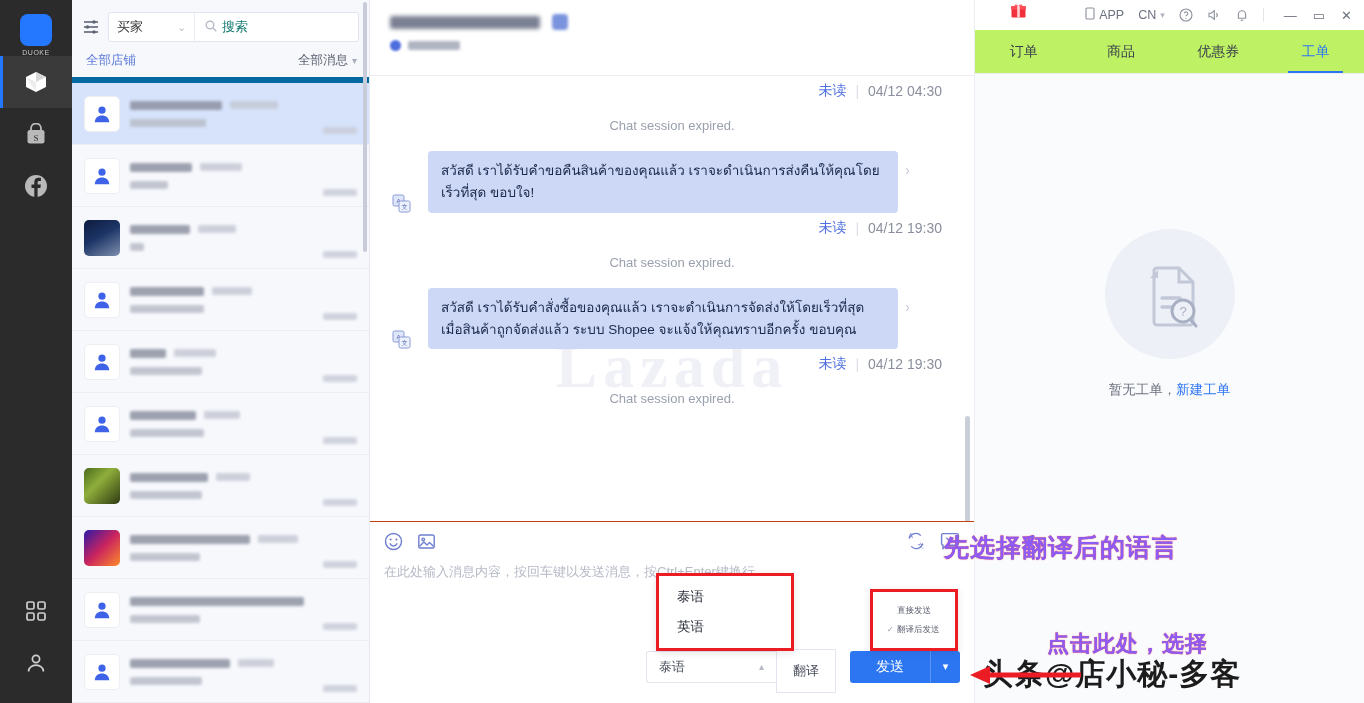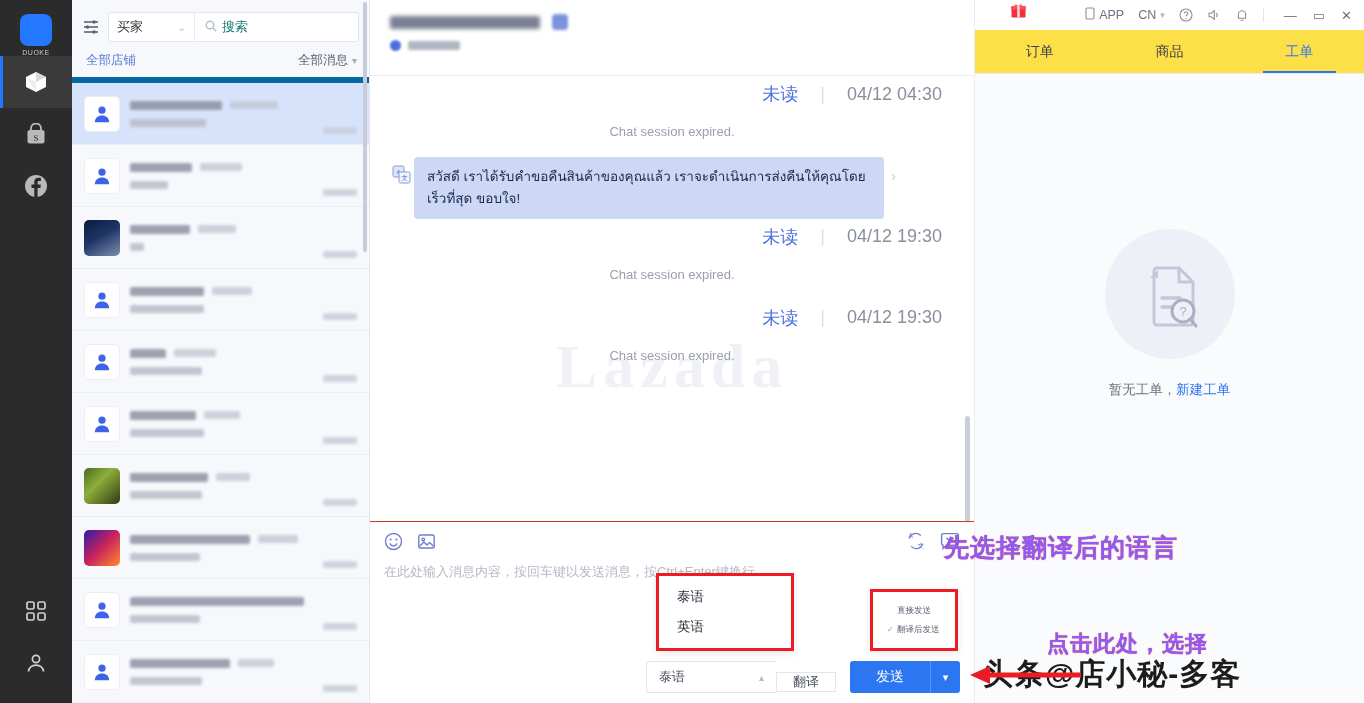--- a/index.html
+++ b/index.html
@@ -104,26 +104,26 @@
   .ch-sub-row { display:flex; align-items:center; gap:7px; margin-top:10px;}
   .bl-dot { width:11px; height:11px; border-radius:50%; background:#4e6ede; filter:blur(1.3px);}
   .bl-sub2 { width:52px; height:9px; background:#b0b5c2; border-radius:2px; filter:blur(1.8px);}
 
   .msgs { flex:1; position:relative; overflow:hidden; padding: 0 22px; }
   .watermark {
     position:absolute; left:50%; top:255px; transform:translateX(-50%);
     font-size: 62px; color:#f0f1f6; font-weight:600; letter-spacing:6px;
     pointer-events:none; user-select:none; font-family:"Liberation Serif", serif;
   }
-  .meta-row { display:flex; justify-content:flex-end; align-items:center; gap:22px; font-size:18px; padding: 6px 10px 2px 0; position:relative;}
+  .meta-row { display:flex; justify-content:flex-end; align-items:center; gap:9px; font-size:14px; padding: 6px 10px 2px 0; position:relative;}
   .unread { color:#4d6fe0; }
   .meta-sep { color:#dcdfe8; }
   .meta-time { color:#8a8f9d; }
   .sys-note { text-align:center; color:#9aa0ad; font-size:13px; padding: 16px 0 18px 0; position:relative;}
-  .msg-in { display:flex; align-items:flex-start; gap:3px; position:relative; }
+  .msg-in { display:flex; align-items:flex-end; gap:17px; position:relative; }
   .msg-trans-icon { width:19px; height:19px; margin-top:8px; flex-shrink:0; }
   .bubble {
     background:#ccd8f5; color:#1b2a4e; font-size:13.5px; line-height:1.62;
     border-radius:4px; padding: 9px 13px; max-width: 470px; position:relative;
   }
   .bubble::after {
     content:"›"; position:absolute; right:-12px; top:8px; color:#c4c9d6; font-size:14px;
   }
   .msgs-scrollbar {
     position:absolute; right:4px; top:340px; width:5px; height:160px;
@@ -144,21 +144,21 @@
     position:absolute; left:0; right:0; bottom:10px;
     display:flex; align-items:center; justify-content:flex-end; gap:0; padding-right:14px;
   }
   .lang-select {
     width: 130px; height: 32px; border:1px solid #e2e5ee; border-right:none;
     background:#fff; display:flex; align-items:center; justify-content:space-between;
     padding: 0 12px; font-size:13px; color:#4a4f5d; cursor:pointer; border-radius:3px 0 0 3px;
   }
   .lang-select .up { color:#b6bac6; font-size:10px; }
   .translate-btn {
-    height:20px; border:1px solid #e2e5ee; background:#fff;
+    height:44px; border:1px solid #e2e5ee; background:#fff;
     display:flex; align-items:center; padding: 0 16px; font-size:13px; color:#4a4f5d;
     cursor:pointer;
     margin-top:9px;
   }
   .send-group { display:flex; margin-left:14px; }
   .send-btn {
     height:32px; background:#2d76f2; color:#fff; font-size:14px;
     display:flex; align-items:center; padding: 0 26px; cursor:pointer;
     border-radius:3px 0 0 3px;
   }
@@ -203,21 +203,21 @@
   }
   .right-topbar {
     height: 30px; display:flex; align-items:center; justify-content:flex-end;
     gap: 14px; padding-right: 12px; background:#fff; font-size:12.5px; color:#6d7280;
   }
   .rt-item { display:flex; align-items:center; gap:4px; cursor:pointer; }
   .rt-sep { width:1px; height:14px; background:#e4e6ec; }
   .win-btns { display:flex; align-items:center; gap:16px; padding-left:6px; }
   .win-btn { cursor:pointer; color:#6d7280; font-size:13px; display:flex; align-items:center;}
   .right-tabs {
-    height: 44px; display:flex; align-items:stretch; background:#fde047;
+    height: 44px; display:flex; align-items:stretch; background:#bef264;
     border-bottom:1px solid #ebedf3;
   }
   .rtab {
     flex:1; display:flex; align-items:center; justify-content:center;
     font-size:14px; color:#3a3f4d; cursor:pointer; position:relative;
   }
   .rtab.active { color:#2d76f2; }
   .rtab.active::after {
     content:""; position:absolute; left:22%; right:22%; bottom:0; height:2.5px; background:#2d76f2;
   }
@@ -535,20 +535,29 @@
   <text x="12.5" y="15" font-size="6.2" fill="#4a5fae" text-anchor="middle" font-family="Liberation Sans, sans-serif">文</text>
 </svg></span>
       <div class="bubble">สวัสดี เราได้รับคำขอคืนสินค้าของคุณแล้ว เราจะดำเนินการส่งคืนให้คุณโดยเร็วที่สุด ขอบใจ!</div>
           </div>
           <div class="meta-row">
             <span class="unread">未读</span>
       <span class="meta-sep">|</span>
       <span class="meta-time">04/12 19:30</span>
           </div>
           <div class="sys-note">Chat session expired.</div>
+          <div class="msg-in">
+            <span class="msg-trans-icon"><svg width="19" height="19" viewBox="0 0 19 19" fill="none">
+  <rect x="1" y="1" width="11" height="11" rx="1.6" fill="#dfe6fa" stroke="#8a9ad6" stroke-width="1"></rect>
+  <text x="6.5" y="9" font-size="6.2" fill="#4a5fae" text-anchor="middle" font-family="Liberation Sans, sans-serif">A</text>
+  <rect x="7" y="7" width="11" height="11" rx="1.6" fill="#eef2fc" stroke="#8a9ad6" stroke-width="1"></rect>
+  <text x="12.5" y="15" font-size="6.2" fill="#4a5fae" text-anchor="middle" font-family="Liberation Sans, sans-serif">文</text>
+</svg></span>
+      <div class="bubble">สวัสดี เราได้รับคำสั่งซื้อของคุณแล้ว เราจะดำเนินการจัดส่งให้โดยเร็วที่สุด เมื่อสินค้าถูกจัดส่งแล้ว ระบบ Shopee จะแจ้งให้คุณทราบอีกครั้ง ขอบคุณ</div>
+          </div>
           <div class="meta-row">
             <span class="unread">未读</span>
       <span class="meta-sep">|</span>
       <span class="meta-time">04/12 19:30</span>
           </div>
           <div class="sys-note">Chat session expired.</div>
         </div>
       <div class="msgs-scrollbar"></div>
     </div>
 
@@ -660,20 +669,21 @@
       <span class="win-btns">
         <span class="win-btn">—</span>
         <span class="win-btn">▭</span>
         <span class="win-btn">✕</span>
       </span>
     </div>
 
     <div class="right-tabs" id="right-tabs">
         <div class="rtab">订单</div>
         <div class="rtab">商品</div>
+        <div class="rtab">优惠券</div>
         <div class="rtab active">工单</div>
       </div>
 
     <div class="right-empty">
       <div class="empty-circle">
         <svg width="74" height="80" viewBox="0 0 74 80" fill="none">
           <path d="M24 14h22l14 14v40a3 3 0 01-3 3H24a3 3 0 01-3-3V17a3 3 0 013-3z" stroke="#c3c8d8" stroke-width="3" fill="none"></path>
           <path d="M46 14v14h14" stroke="#c3c8d8" stroke-width="3" fill="none"></path>
           <path d="M17 24l8-8v8z" fill="#c3c8d8"></path>
           <line x1="29" y1="44" x2="47" y2="44" stroke="#c3c8d8" stroke-width="3.4" stroke-linecap="round"></line>

